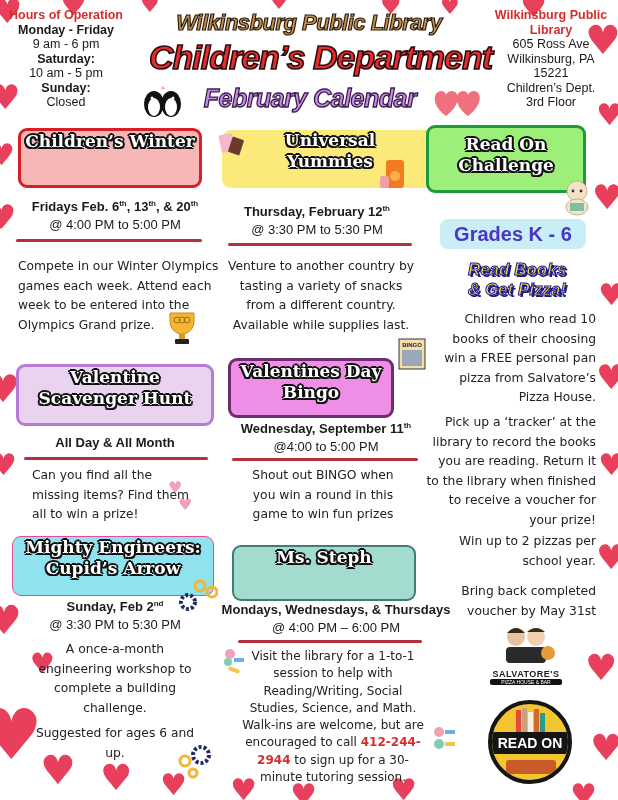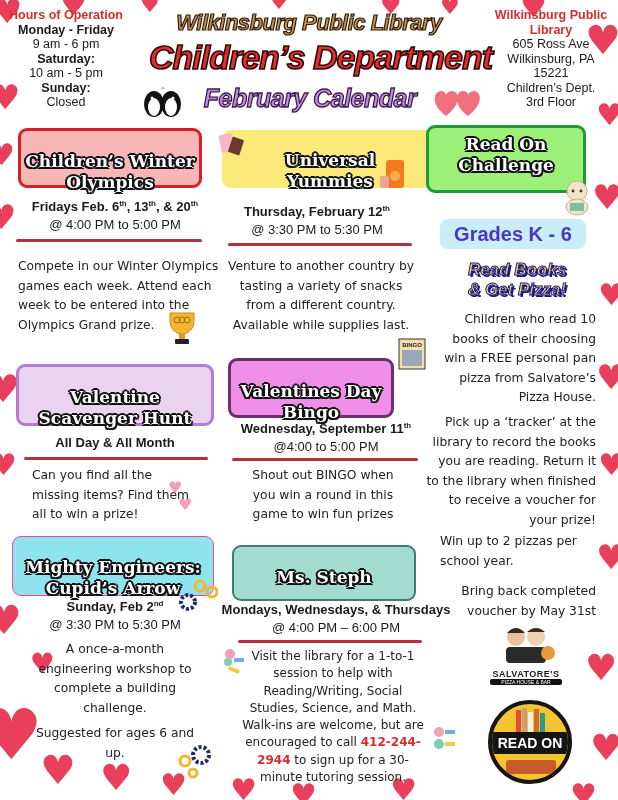--- a/index.html
+++ b/index.html
@@ -19,21 +19,21 @@
   .addr .hdr { color: #d42e2e; font-weight: bold; }
 
   .t1 { left: 150px; top: 10px; width: 318px; text-align: center; font-size: 22px; font-weight: bold; font-style: italic;
         color: #c8914f; -webkit-text-stroke: 1.2px #2a1a0a; letter-spacing: -0.5px; }
   .t2 { left: 126px; top: 38px; width: 366px; text-align: right; font-size: 34px; font-weight: bold; font-style: italic;
         color: #e52d2d; -webkit-text-stroke: 1.6px #2a0a0a; letter-spacing: -1px; }
   .t3 { left: 190px; top: 84px; width: 240px; text-align: center; font-size: 25px; font-weight: bold; font-style: italic;
         color: #c48fe6; -webkit-text-stroke: 1.3px #3a1a4a; letter-spacing: -0.5px; }
 
   .box { position: absolute; border-radius: 9px; text-align: center; font-family: "DejaVu Serif", serif; font-weight: bold;
-         color: #fff; font-size: 17px; line-height: 21px; padding-top: 20px;
+         color: #fff; font-size: 17px; line-height: 21px; padding-top: 0;
          text-shadow: -1.5px -1.5px 0 #111, 1.5px -1.5px 0 #111, -1.5px 1.5px 0 #111, 1.5px 1.5px 0 #111, 0 2px 0 #111, 2px 0 0 #111, -2px 0 0 #111, 0 -2px 0 #111; }
 
   .when { position: absolute; text-align: center; font-size: 13px; line-height: 18px; }
   .when .d { font-weight: bold; }
   .when sup { font-size: 8px; vertical-align: super; line-height: 0; }
 
   .rule { position: absolute; height: 3px; background: #b4303c; border-radius: 2px; }
 
   .desc { position: absolute; font-family: "DejaVu Sans", sans-serif; font-size: 12.3px; line-height: 19.5px; color: #222; }
 
@@ -124,21 +124,20 @@
   <div class="hdr">Library</div>
   <div>605 Ross Ave</div>
   <div>Wilkinsburg, PA</div>
   <div>15221</div>
   <div>Children’s Dept.</div>
   <div>3rd Floor</div>
 </div>
 
 <div class="box" style="left:18px;top:128px;width:184px;height:60px;background:#f7b7b7;border:3px solid #d61f27;">
   <div>Children’s Winter</div>
-  <div>Olympics</div>
 </div>
 <div class="when" style="left:10px;top:198px;width:210px;">
   <div class="d"><span>Fridays Feb. 6</span><sup>th</sup><span>, 13</span><sup>th</sup><span>, &amp; 20</span><sup>th</sup></div>
   <div>@ 4:00 PM to 5:00 PM</div>
 </div>
 <div class="rule" style="left:16px;top:239px;width:186px;"></div>
 <div class="desc" style="left:18px;top:257px;width:206px;">Compete in our Winter Olympics games each week.  Attend each week to be entered into the Olympics Grand prize.</div>
 <div class="icon" style="left:165px;top:310px;">
   <svg width="34" height="36" viewBox="0 0 34 36">
     <path d="M5 3 h24 v8 c0 8 -6 13 -12 13 c-6 0 -12 -5 -12 -13z" fill="#f2b632" stroke="#c58a1a"></path>
@@ -187,21 +186,21 @@
       <rect x="8" y="23" width="14" height="8" fill="#7fbf9f"></rect>
     </svg>
 </div>
 <div class="grades">Grades K - 6</div>
 <div class="pizza-title">
   <div>Read Books</div>
   <div>&amp; Get Pizza!</div>
 </div>
 <div class="desc" style="left:440px;top:310px;width:156px;text-align:right;">Children who read 10 books of their choosing win a FREE personal pan pizza from Salvatore’s Pizza House.</div>
 <div class="desc" style="left:426px;top:413px;width:170px;text-align:right;">Pick up a ‘tracker’ at the library to record the books you are reading. Return it to the library when finished to receive a voucher for your prize!</div>
-<div class="desc" style="left:440px;top:532px;width:156px;">Win up to 2 pizzas per school year.</div>
+<div class="desc" style="left:440px;top:532px;width:156px;text-align:right;">Win up to 2 pizzas per school year.</div>
 <div class="desc" style="left:450px;top:582px;width:146px;text-align:right;">Bring back completed voucher by May 31st</div>
 
 <div class="box" style="left:16px;top:364px;width:198px;height:62px;background:#ead3ef;border:3px solid #b57bd6;">
   <div>Valentine</div>
   <div>Scavenger Hunt</div>
 </div>
 <div class="when" style="left:16px;top:434px;width:198px;">
   <div class="d">All Day &amp; All Month</div>
 </div>
 <div class="rule" style="left:24px;top:457px;width:184px;"></div>

